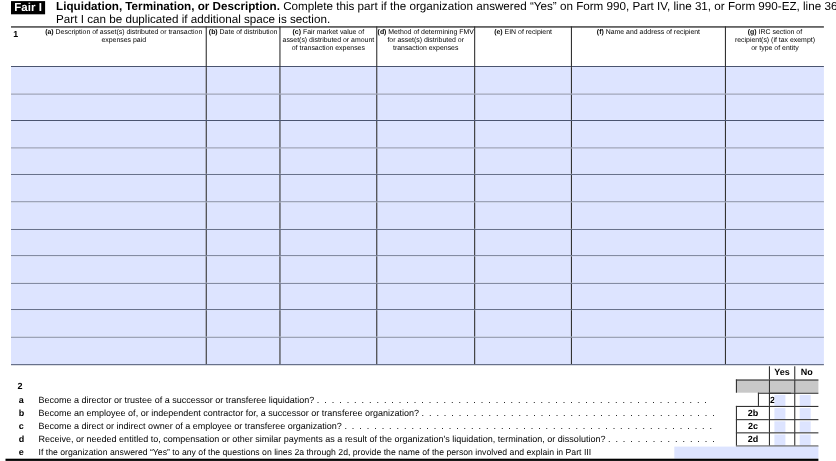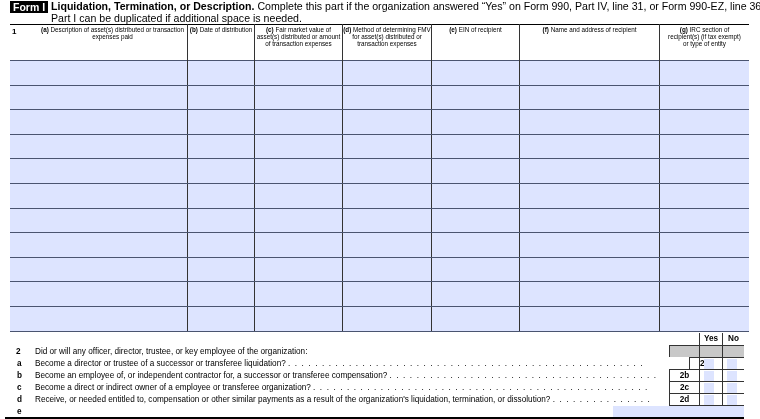--- a/index.html
+++ b/index.html
@@ -38,23 +38,23 @@
   .yn-lbl { position: absolute; height: 12px; font-size: 8.2px; font-weight: bold; line-height: 12px; text-align: center; border-left: 1px solid #333; border-top: 1px solid #333; }
   .yn-box { position: absolute; height: 12px; border-left: 1px solid #333; border-top: 1px solid #333; }
   .yn-box .fill { position: absolute; left: 4px; top: 1px; width: 10px; height: 10px; background: #dde4ff; }
   .explain-field { position: absolute; background: #dde4ff; height: 11px; }
   .bottom-rule { position: absolute; left: 0; width: 739px; height: 2px; background: #000; }
 </style>
 </head>
 <body>
 
 <div class="hdr">
-  <span class="part-badge">Form I</span>
+  <span class="part-badge">Fair I</span>
   <div class="hdr-title"><b>Liquidation, Termination, or Description.</b><span> Complete this part if the organization answered “Yes” on Form 990, Part IV, line 31, or Form 990-EZ, line 36.</span></div>
-  <div class="hdr-line2">Part I can be duplicated if additional space is needed.</div>
+  <div class="hdr-line2">Part I can be duplicated if additional space is section.</div>
 </div>
 
 <div class="rule-top"></div>
 
 <div class="tbl">
   <div class="thead">
     <span class="line-num">1</span>
     <div class="th first" style="left:28px;width:149px;padding-left:0;"><b>(a)</b> <span>Description of asset(s) distributed or transaction expenses paid</span></div>
     <div class="th" style="left:177px;width:67px;"><b>(b)</b> <span>Date of distribution</span></div>
     <div class="th" style="left:244px;width:88px;"><b>(c)</b> <span>Fair market value of asset(s) distributed or amount of transaction expenses</span></div>
@@ -171,38 +171,37 @@
 
   <div class="yn-hdr" style="left:694px;width:23px;top:1px;">Yes</div>
   <div class="yn-hdr" style="left:717px;width:22px;top:1px;">No</div>
 
   <div class="yn-grey" style="left:664px;width:30px;top:13px;"></div>
   <div class="yn-grey" style="left:694px;width:23px;top:13px;"></div>
   <div class="yn-grey" style="left:717px;width:22px;top:13px;"></div>
 
   <div class="q-row" style="top:14px;width:660px;">
     <span class="q-num">2</span>
-    <span class="q-text">Did or will any officer, director, trustee, or key employee of the organization:</span>
   </div>
 
   <div id="q-items">
       <div class="q-row" style="top: 26px; width: 660px;">
         <span class="q-letter">a</span>
         <span class="q-text"><span>Become a director or trustee of a successor or transferee liquidation?</span> <span class="leader">.....................................................</span></span>
       </div>
       <div class="yn-lbl" style="left: 664px; width: 30px; top: 25px; margin-left: 20px;">2a</div>
       <div class="yn-box" style="left: 694px; width: 23px; top: 25px;">
         <span class="fill"></span>
       </div>
       <div class="yn-box" style="left: 717px; width: 22px; top: 25px;">
         <span class="fill"></span>
       </div>
       <div class="q-row" style="top: 38px; width: 660px;">
         <span class="q-letter">b</span>
-        <span class="q-text"><span>Become an employee of, or independent contractor for, a successor or transferee compensation?</span> <span class="leader">........................................</span></span>
+        <span class="q-text"><span>Become an employee of, or independent contractor for, a successor or transferee organization?</span> <span class="leader">........................................</span></span>
       </div>
       <div class="yn-lbl" style="left: 664px; width: 30px; top: 37px;">2b</div>
       <div class="yn-box" style="left: 694px; width: 23px; top: 37px;">
         <span class="fill"></span>
       </div>
       <div class="yn-box" style="left: 717px; width: 22px; top: 37px;">
         <span class="fill"></span>
       </div>
       <div class="q-row" style="top: 50px; width: 660px;">
         <span class="q-letter">c</span>
@@ -224,16 +223,17 @@
         <span class="fill"></span>
       </div>
       <div class="yn-box" style="left: 717px; width: 22px; top: 61px;">
         <span class="fill"></span>
       </div>
       <div style="position: absolute; left: 664px; width: 75px; top: 73px; height: 1px; background: rgb(51, 51, 51);"></div>
     </div>
 
   <div class="q-row" style="top:74px;width:739px;">
     <span class="q-letter">e</span>
+    <span class="q-text" style="font-size:7.9px;">If the organization answered “Yes” to any of the questions on lines 2a through 2d, provide the name of the person involved and explain in Part III</span>
   </div>
   <div class="explain-field" style="left:608px;width:131px;top:74px;"></div>
   <div class="bottom-rule" style="top:85px;"></div>
 </div>
 
 </body></html>

